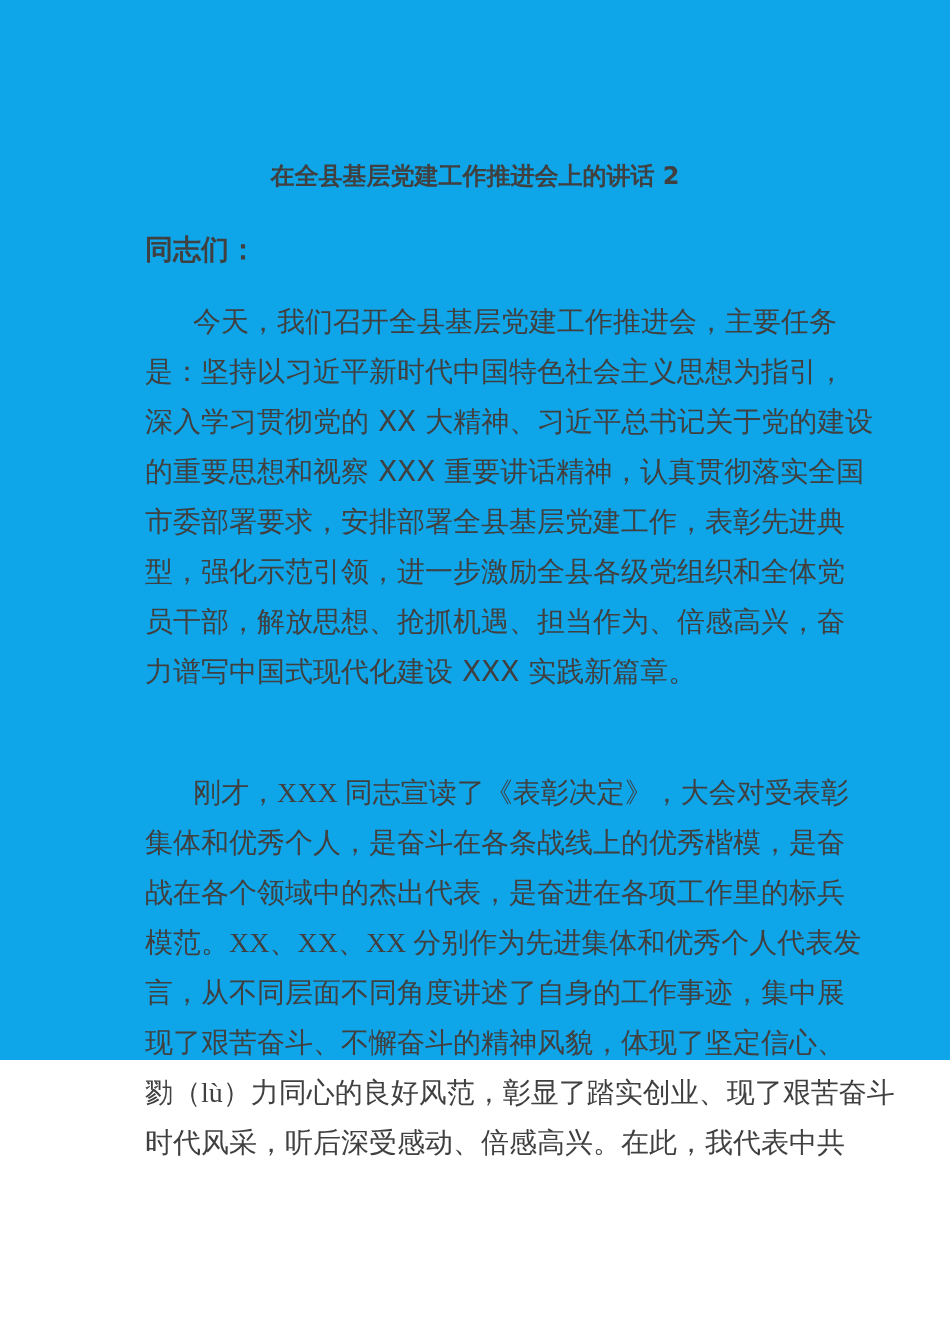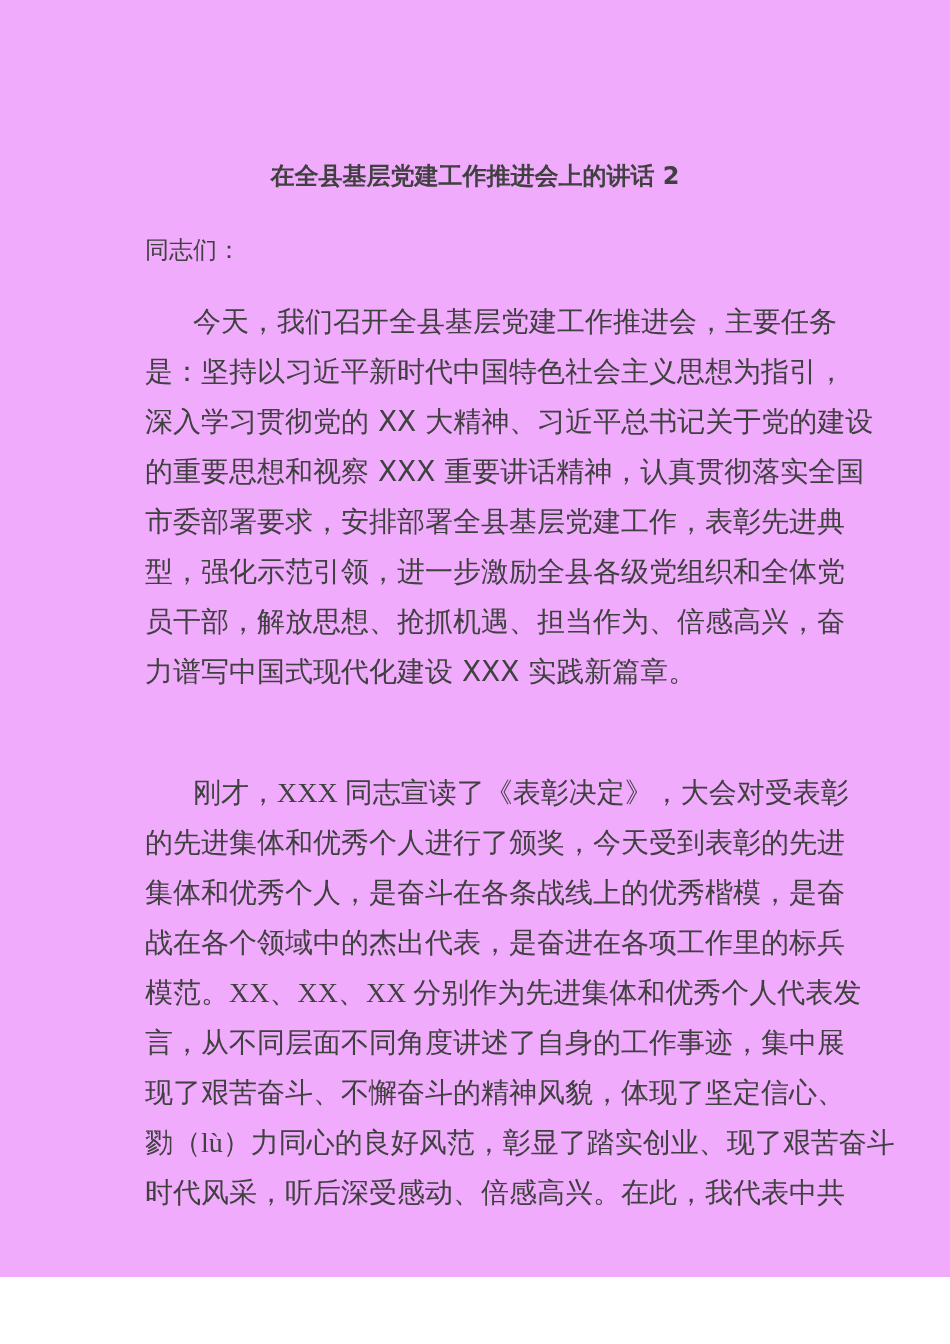--- a/index.html
+++ b/index.html
@@ -13,42 +13,43 @@
       position: relative;
       overflow: hidden;
       font-family: "DejaVu Sans", "Liberation Sans", sans-serif;
       color: #404040;
     }
     .page {
       position: absolute;
       left: 0;
       top: 0;
       width: 950px;
-      height: 1277px;
-      background: #f0abfc;
+      height: 1060px;
+      background: #0ea5e9;
     }
     .title {
       position: absolute;
       left: 0;
       width: 950px;
       top: 158px;
       text-align: center;
       font-size: 24px;
       font-weight: bold;
       color: #404040;
       line-height: 36px;
       letter-spacing: 0px;
     }
     .greeting {
       position: absolute;
       left: 145px;
       top: 232px;
-      font-size: 24px;
+      font-size: 28px;
       line-height: 36px;
       color: #404040;
+      font-weight: bold;
     }
     .para {
       position: absolute;
       left: 145px;
       width: 665px;
     }
     .line {
       display: block;
       height: 50px;
       line-height: 50px;
@@ -74,21 +75,20 @@
     <span class="line">深入学习贯彻党的 XX 大精神、习近平总书记关于党的建设</span>
     <span class="line">的重要思想和视察 XXX 重要讲话精神，认真贯彻落实全国</span>
     <span class="line">市委部署要求，安排部署全县基层党建工作，表彰先进典</span>
     <span class="line">型，强化示范引领，进一步激励全县各级党组织和全体党</span>
     <span class="line">员干部，解放思想、抢抓机遇、担当作为、倍感高兴，奋</span>
     <span class="line">力谱写中国式现代化建设 XXX 实践新篇章。</span>
   </div>
 
   <div class="para" style="top:768px;font-family:Liberation Serif, serif;">
     <span class="line indent">刚才，XXX 同志宣读了《表彰决定》，大会对受表彰</span>
-    <span class="line">的先进集体和优秀个人进行了颁奖，今天受到表彰的先进</span>
     <span class="line">集体和优秀个人，是奋斗在各条战线上的优秀楷模，是奋</span>
     <span class="line">战在各个领域中的杰出代表，是奋进在各项工作里的标兵</span>
     <span class="line">模范。XX、XX、XX 分别作为先进集体和优秀个人代表发</span>
     <span class="line">言，从不同层面不同角度讲述了自身的工作事迹，集中展</span>
     <span class="line">现了艰苦奋斗、不懈奋斗的精神风貌，体现了坚定信心、</span>
     <span class="line">勠（lù）力同心的良好风范，彰显了踏实创业、现了艰苦奋斗</span>
     <span class="line">时代风采，听后深受感动、倍感高兴。在此，我代表中共</span>
   </div>
 </div>
 

